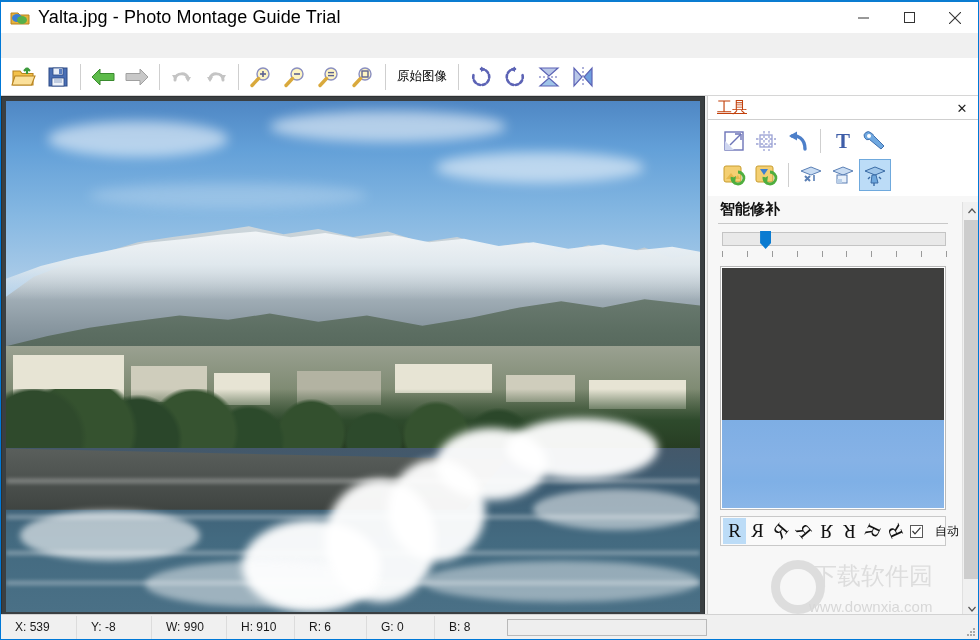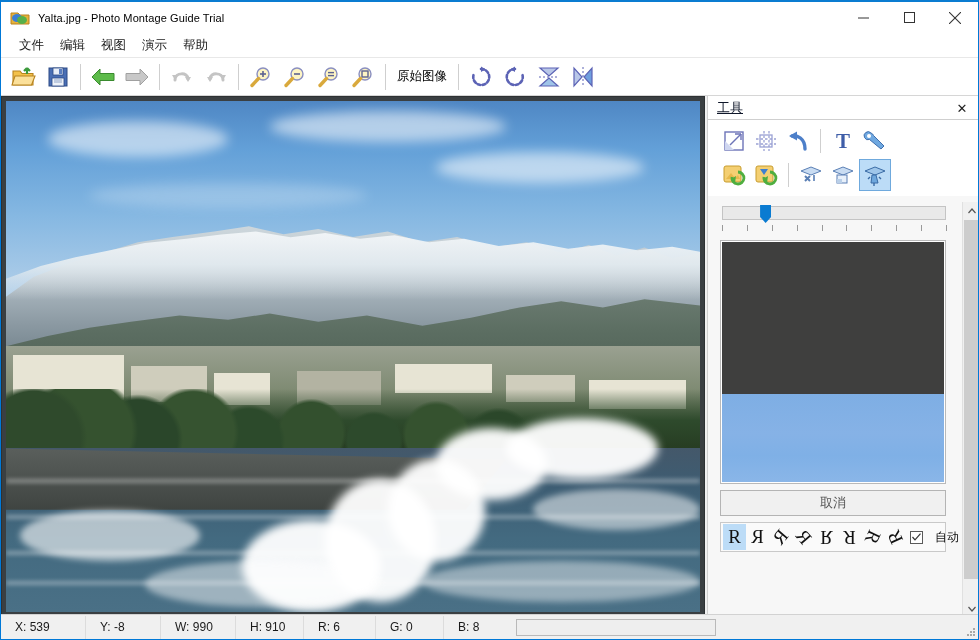--- a/index.html
+++ b/index.html
@@ -23,21 +23,21 @@
   .titlebar {
     position: absolute; top: 0; left: 0; right: 0; height: 31px;
     background: #ffffff;
     display: flex; align-items: center;
   }
   .title-icon {
     width: 22px; height: 18px; margin-left: 8px; margin-right: 7px;
     position: relative; flex: 0 0 auto;
   }
   .title-text {
-    font-size: 11px; color: #000; white-space: nowrap;
+    font-size: 18px; color: #000; white-space: nowrap;
     letter-spacing: .1px;
   }
   .wincontrols { margin-left: auto; display: flex; height: 31px; }
   .wc {
     width: 46px; height: 31px; display: flex; align-items: center; justify-content: center;
     background: #ffffff;
   }
   .wc svg { display: block; }
 
   
@@ -170,21 +170,21 @@
     position: absolute; left: 706px; top: 94px; width: 272px; height: 521px;
     background: #f7f7f7;
     border-left: 1px solid #d0d0d0;
   }
   .panel-head {
     position: relative; height: 24px; background: #ffffff;
     display: flex; align-items: center; padding-left: 9px;
     border-bottom: 1px solid #cfcfcf;
   }
   .panel-title {
-    font-size: 13px; color: #0f172a; text-decoration: underline;
+    font-size: 15px; color: #c2410c; text-decoration: underline;
   }
   .panel-close {
     position: absolute; right: 8px; top: 3px;
     width: 18px; height: 18px; display: flex; align-items: center; justify-content: center;
     font-size: 13px; color: #222; font-weight: bold;
   }
 
   .tool-rows { background: #ffffff; padding: 4px 0 4px 10px; }
   .tool-row { display: flex; align-items: center; height: 34px; }
   .tool-btn {
@@ -355,27 +355,20 @@
       </div>
       <div class="wc">
         <svg width="12" height="12" viewBox="0 0 12 12">
             <line x1="0" y1="0" x2="12" y2="12" stroke="#333" stroke-width="1.1"></line>
             <line x1="12" y1="0" x2="0" y2="12" stroke="#333" stroke-width="1.1"></line>
           </svg>
       </div>
     </div>
   </div>
 
-  <div class="menubar">
-    <div class="menuitem">文件</div>
-    <div class="menuitem">编辑</div>
-    <div class="menuitem">视图</div>
-    <div class="menuitem">演示</div>
-    <div class="menuitem">帮助</div>
-  </div>
 
   <div class="toolbar">
 
     <div class="tb-btn">
       <svg width="26" height="24" viewBox="0 0 26 24">
         <path d="M2 6 L9 6 L11 8.5 L22 8.5 L22 20 L2 20 Z" fill="#f3c14a" stroke="#b8841f" stroke-width="1.1"></path>
         <path d="M4 11 L24 11 L20.5 20 L1 20 Z" fill="#fbe09a" stroke="#b8841f" stroke-width="1.1"></path>
         <path d="M16 3 L16 9 M16 3 L13 6 M16 3 L19 6" stroke="#3c9a3c" stroke-width="2.2" fill="none"></path>
       </svg>
     </div>
@@ -613,20 +606,21 @@
           <svg width="24" height="24" viewBox="0 0 24 24">
             <path d="M2 8 L12 4 L22 8 L12 12 Z" fill="#9fc6ea" stroke="#3a6ba5" stroke-width="1"></path>
             <path d="M9 12 L13 12 L15 20 L8 20 Z" fill="#6fa8dd" stroke="#3a6ba5" stroke-width="1"></path>
             <path d="M7 14 L5 16 M16 14 L18 16 M11 20 L11 23" stroke="#3a6ba5" stroke-width="1.4"></path>
           </svg>
         </div>
       </div>
     </div>
 
     <div class="section">
+      <div class="section-title">智能修补</div>
 
 
       <div class="slider">
         <div class="slider-track"></div>
         <div class="slider-thumb" id="slider-thumb" style="left: 17%;"></div>
       </div>
       <div class="ticks" id="slider-ticks">
           <div class="tick" style="left: 0%;"></div>
           <div class="tick" style="left: 11.1111%;"></div>
           <div class="tick" style="left: 22.2222%;"></div>
@@ -639,21 +633,20 @@
           <div class="tick" style="left: 100%;"></div>
         </div>
 
       <div class="preview">
         <div class="preview-inner">
           <div class="preview-dark"></div>
           <div class="preview-sky"></div>
         </div>
       </div>
 
-      <div class="cancel-btn">取消</div>
 
 
       <div class="orient-row">
         <div class="ob selected" style="transform:none;">R</div>
         <div class="ob" style="transform:scaleX(-1);">R</div>
         <div class="ob" style="transform:rotate(-50deg) scaleX(-1);">R</div>
         <div class="ob" style="transform:rotate(50deg) scaleX(-1);">R</div>
         <div class="ob" style="transform:rotate(180deg) scaleX(-1);">R</div>
         <div class="ob" style="transform:rotate(180deg);">R</div>
         <div class="ob" style="transform:rotate(115deg);">R</div>
@@ -677,23 +670,28 @@
       </div>
       <div class="ps-thumb"></div>
       <div class="ps-arrow down">
         <svg width="8" height="6" viewBox="0 0 8 6">
             <path d="M0.5 1 L4 5 L7.5 1" stroke="#555" stroke-width="1.2" fill="none"></path>
           </svg>
       </div>
     </div>
   </div>
 
+  <div class="watermark">
+    <div class="wm-ring"></div>
+    <div class="wm-cn">下载软件园</div>
+    <div class="wm-url">www.downxia.com</div>
+  </div>
 
   <div class="statusbar">
-    <div class="st-cell" style="width:85px;">X: 539</div>
+    <div class="st-cell" style="width:76px;">X: 539</div>
     <div class="st-cell" style="width:75px;">Y: -8</div>
     <div class="st-cell" style="width:75px;">W: 990</div>
     <div class="st-cell" style="width:68px;">H: 910</div>
     <div class="st-cell" style="width:72px;">R: 6</div>
     <div class="st-cell" style="width:68px;">G: 0</div>
     <div class="st-cell nb" style="width:62px;">B: 8</div>
     <div class="progress"></div>
     <div class="grip">
       <svg width="12" height="12" viewBox="0 0 12 12">
         <g fill="#a8a8a8">

